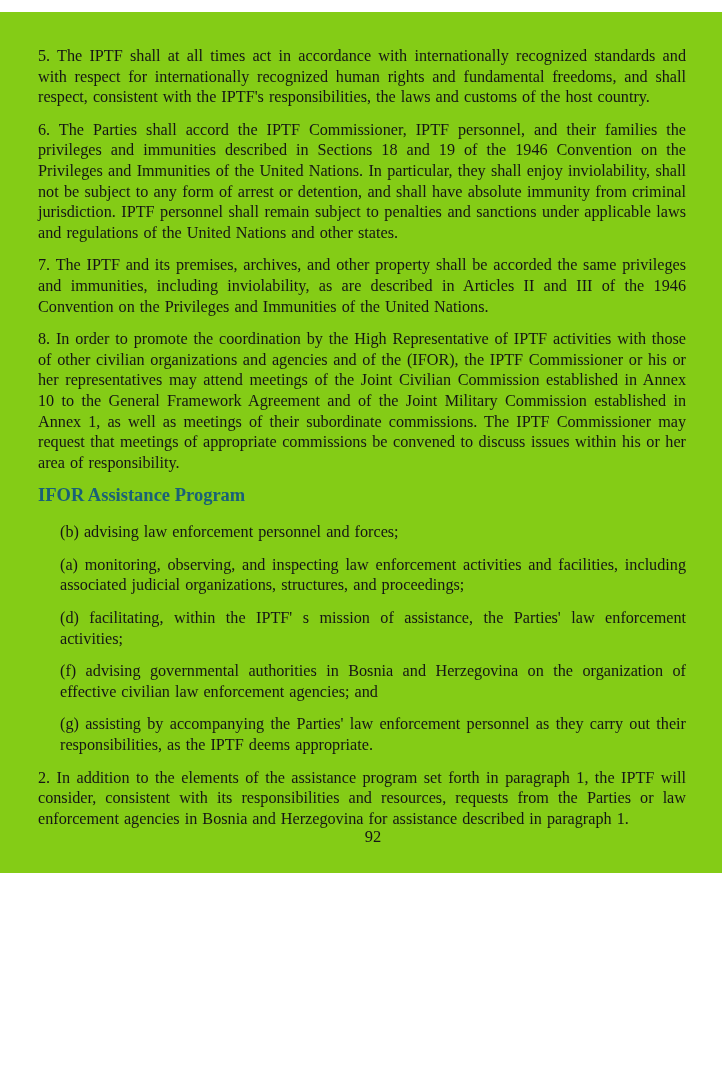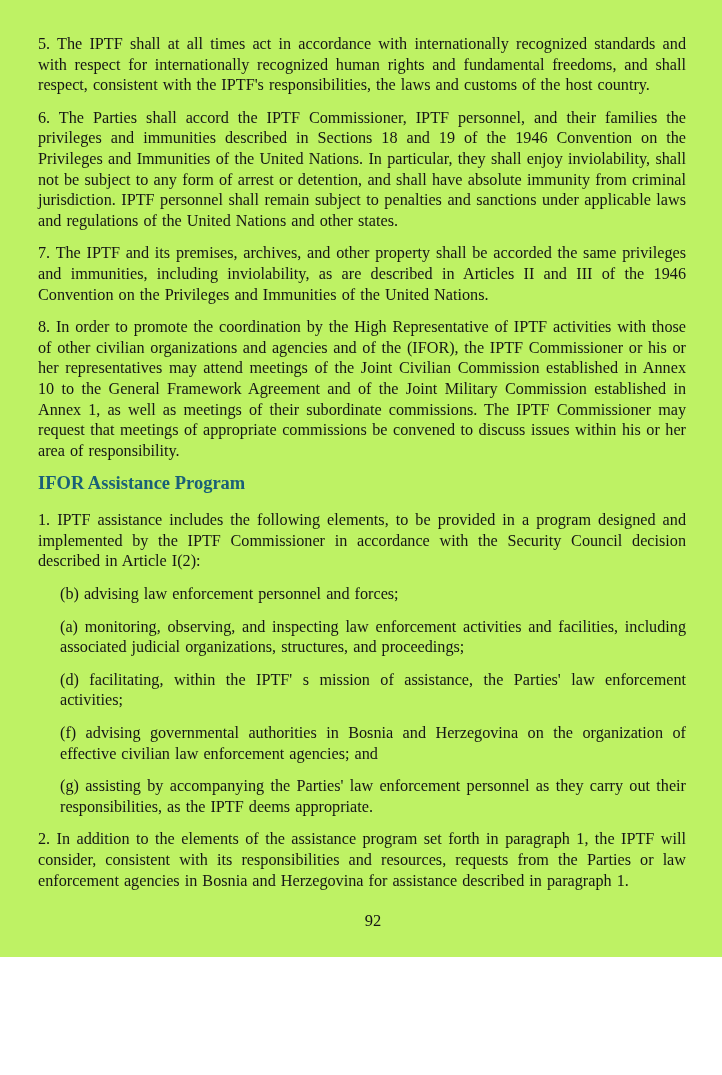--- a/index.html
+++ b/index.html
@@ -3,23 +3,23 @@
 <meta charset="utf-8">
 <style>
   html, body {
     margin: 0;
     padding: 0;
     background: #ffffff;
   }
   .page {
     position: relative;
     width: 722px;
-    height: 957px;
-    margin: 0 auto;
-    background: #bef264;
+    height: 861px;
+    margin: 12px auto;
+    background: #84cc16;
     font-family: "Liberation Serif", "DejaVu Serif", serif;
     color: #151515;
     box-sizing: border-box;
     padding: 34px 36px 0 38px;
     overflow: hidden;
   }
   .para {
     font-size: 16.2px;
     line-height: 20.6px;
     text-align: justify;
@@ -64,21 +64,20 @@
 
   <p class="para">6. The Parties shall accord the IPTF Commissioner, IPTF personnel, and their families the privileges and immunities described in Sections 18 and 19 of the 1946 Convention on the Privileges and Immunities of the United Nations. In particular, they shall enjoy inviolability, shall not be subject to any form of arrest or detention, and shall have absolute immunity from criminal jurisdiction. IPTF personnel shall remain subject to penalties and sanctions under applicable laws and regulations of the United Nations and other states.</p>
 
   <p class="para">7. The IPTF and its premises, archives, and other property shall be accorded the same privileges and immunities, including inviolability, as are described in Articles II and III of the 1946 Convention on the Privileges and Immunities of the United Nations.</p>
 
   <p class="para">8. In order to promote the coordination by the High Representative of IPTF activities with those of other civilian organizations and agencies and of the (IFOR), the IPTF Commissioner or his or her representatives may attend meetings of the Joint Civilian Commission established in Annex 10 to the General Framework Agreement and of the Joint Military Commission established in Annex 1, as well as meetings of their subordinate commissions. The IPTF Commissioner may request that meetings of appropriate commissions be convened to discuss issues within his or her area of responsibility.</p>
 
 
   <h2 class="heading-sub">IFOR Assistance Program</h2>
 
-  <p class="para">1. IPTF assistance includes the following elements, to be provided in a program designed and implemented by the IPTF Commissioner in accordance with the Security Council decision described in Article I(2):</p>
 
   <p class="list-item">(b) advising law enforcement personnel and forces;</p>
 
   <p class="list-item">(a) monitoring, observing, and inspecting law enforcement activities and facilities, including associated judicial organizations, structures, and proceedings;</p>
 
 
   <p class="list-item">(d) facilitating, within the IPTF' s mission of assistance, the Parties' law enforcement activities;</p>
 
 
   <p class="list-item">(f) advising governmental authorities in Bosnia and Herzegovina on the organization of effective civilian law enforcement agencies; and</p>

